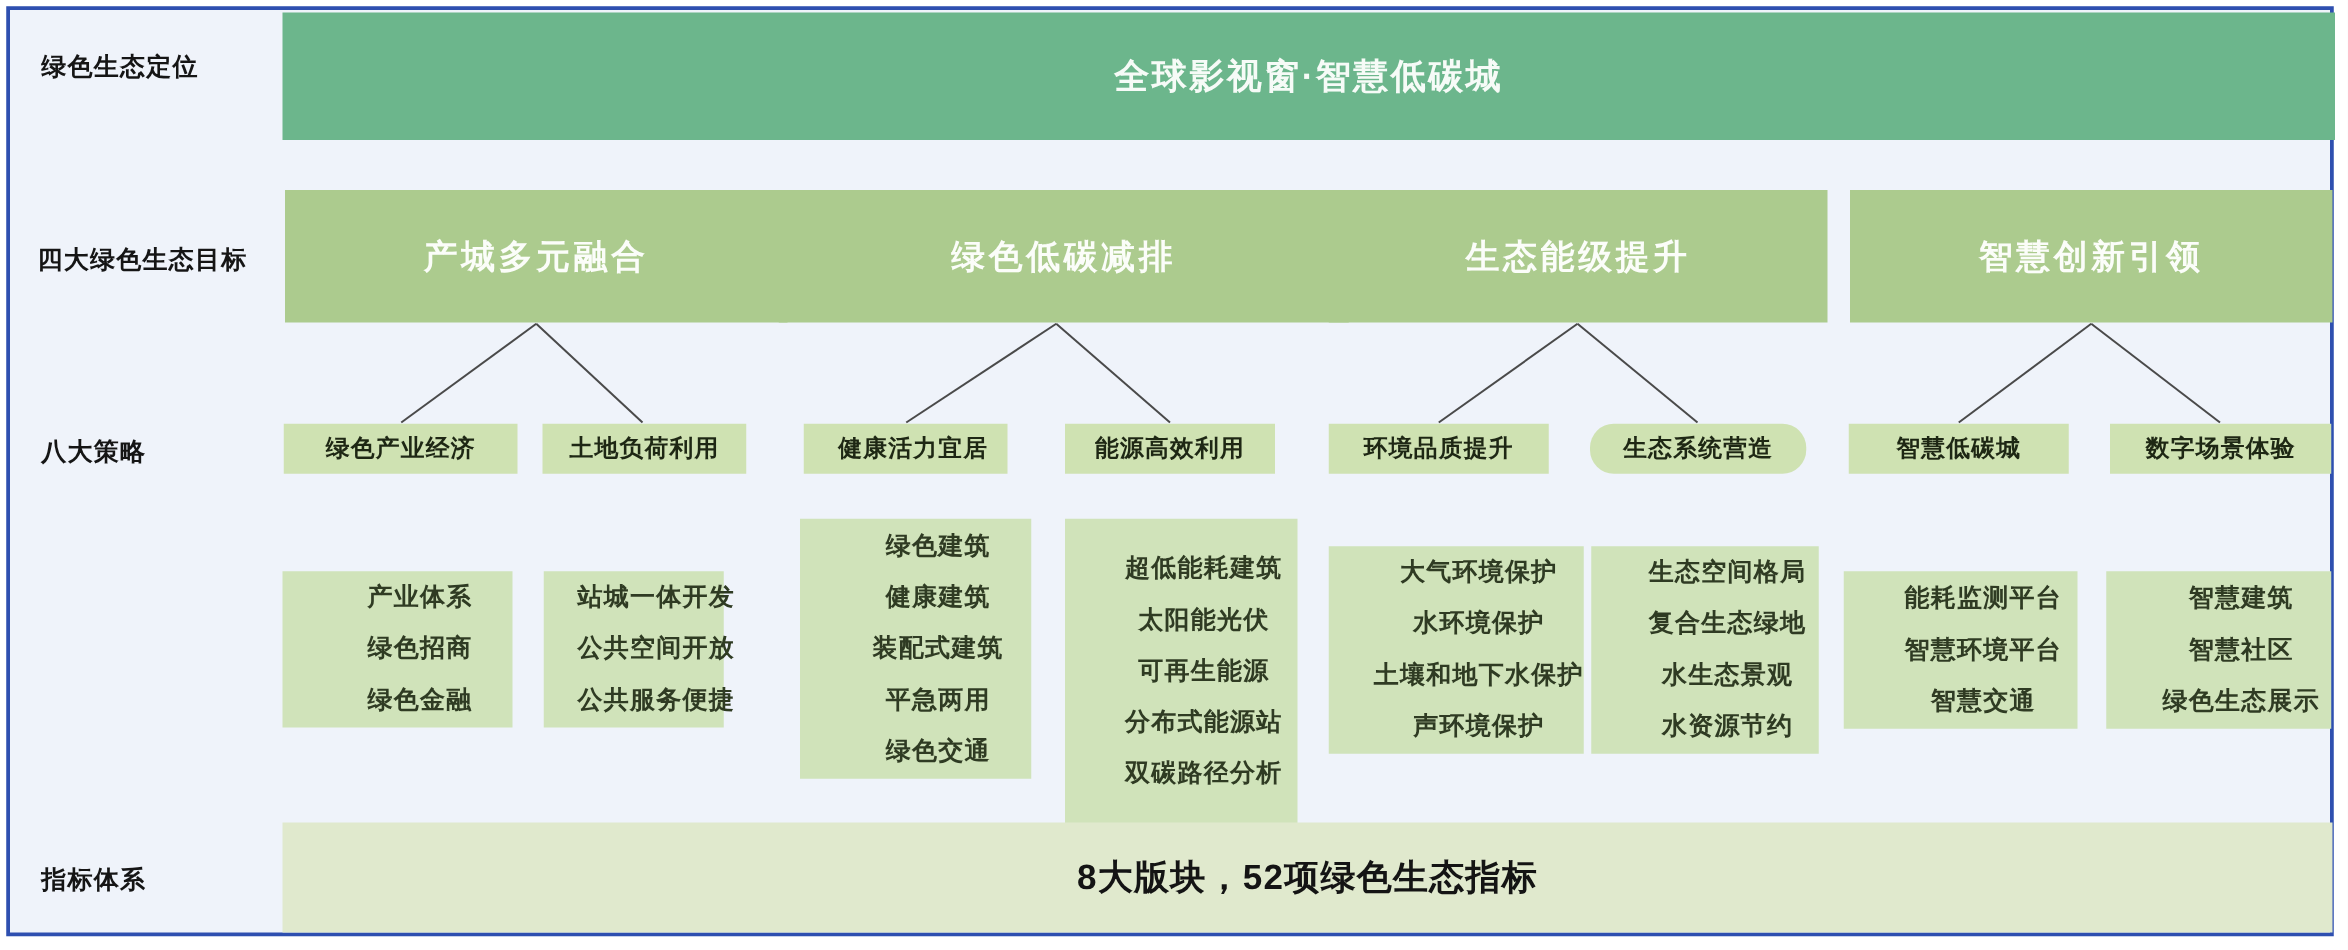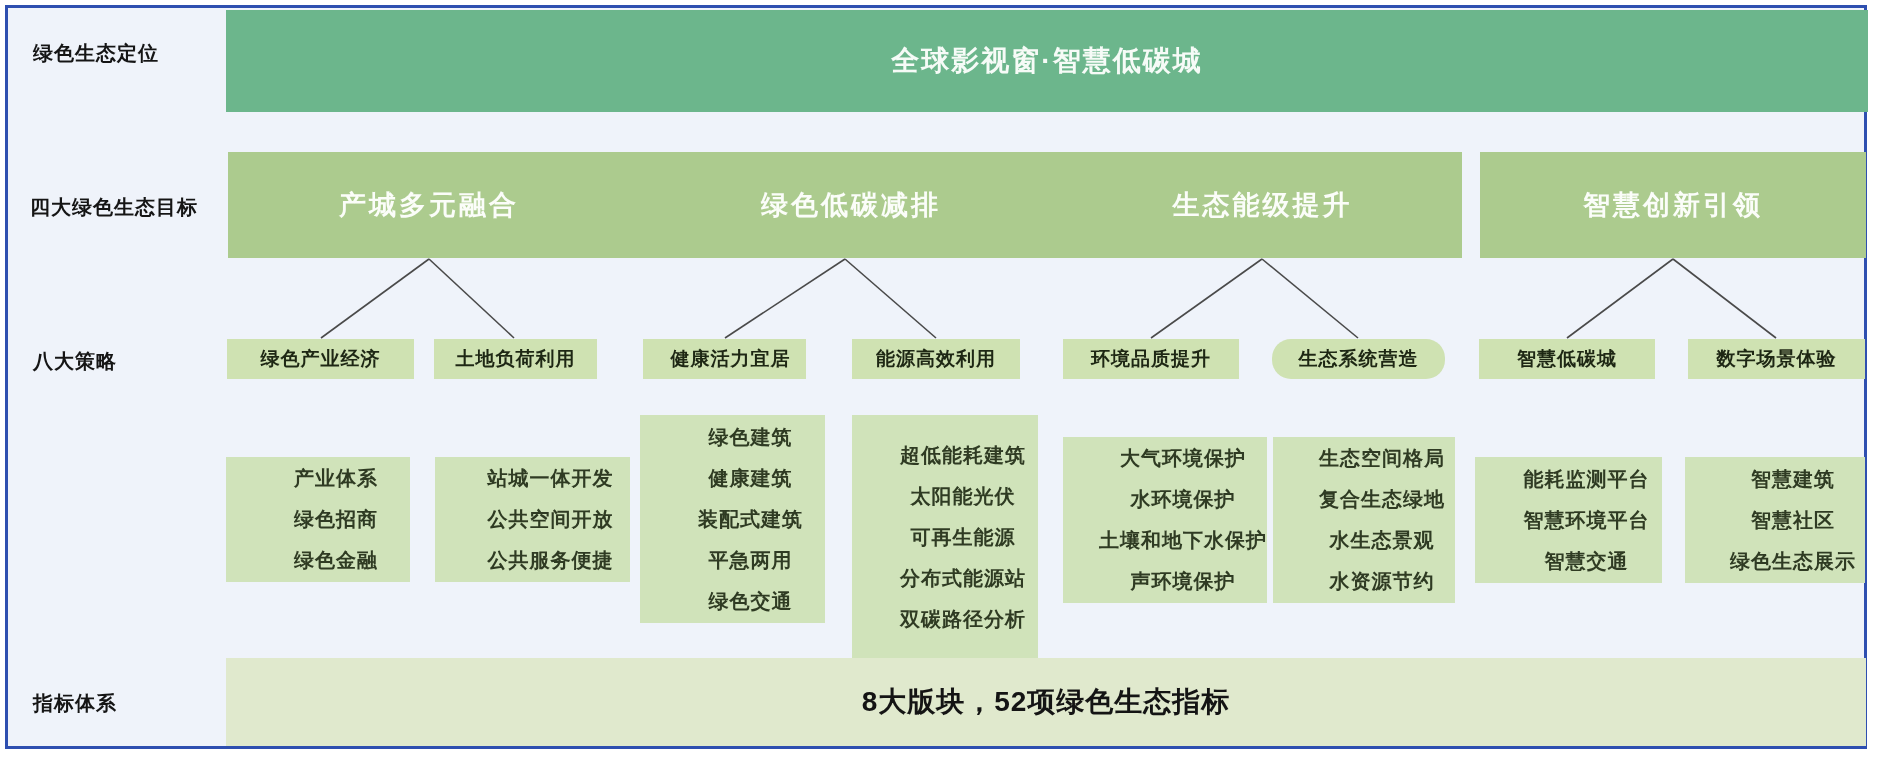--- a/index.html
+++ b/index.html
@@ -60,21 +60,21 @@
   <div class="abs center strategy-box" style="left:1063px;top:339px;width:176px;height:40px;">环境品质提升</div>
   <div class="abs center strategy-box" style="left:1272px;top:339px;width:173px;height:40px;border-radius:19px;">生态系统营造</div>
   <div class="abs center strategy-box" style="left:1479px;top:339px;width:176px;height:40px;">智慧低碳城</div>
   <div class="abs center strategy-box" style="left:1688px;top:339px;width:177px;height:40px;">数字场景体验</div>
 
   <div class="abs measure-box" style="left:226px;top:457px;width:184px;height:125px;">
     <div>产业体系</div>
     <div>绿色招商</div>
     <div>绿色金融</div>
   </div>
-  <div class="abs measure-box" style="left:435px;top:457px;width:195px;height:125px;align-items:center;">
+  <div class="abs measure-box" style="left:435px;top:457px;width:144px;height:125px;align-items:center;">
     <div>站城一体开发</div>
     <div>公共空间开放</div>
     <div>公共服务便捷</div>
   </div>
   <div class="abs measure-box" style="left:640px;top:415px;width:185px;height:208px;">
     <div>绿色建筑</div>
     <div>健康建筑</div>
     <div>装配式建筑</div>
     <div>平急两用</div>
     <div>绿色交通</div>

